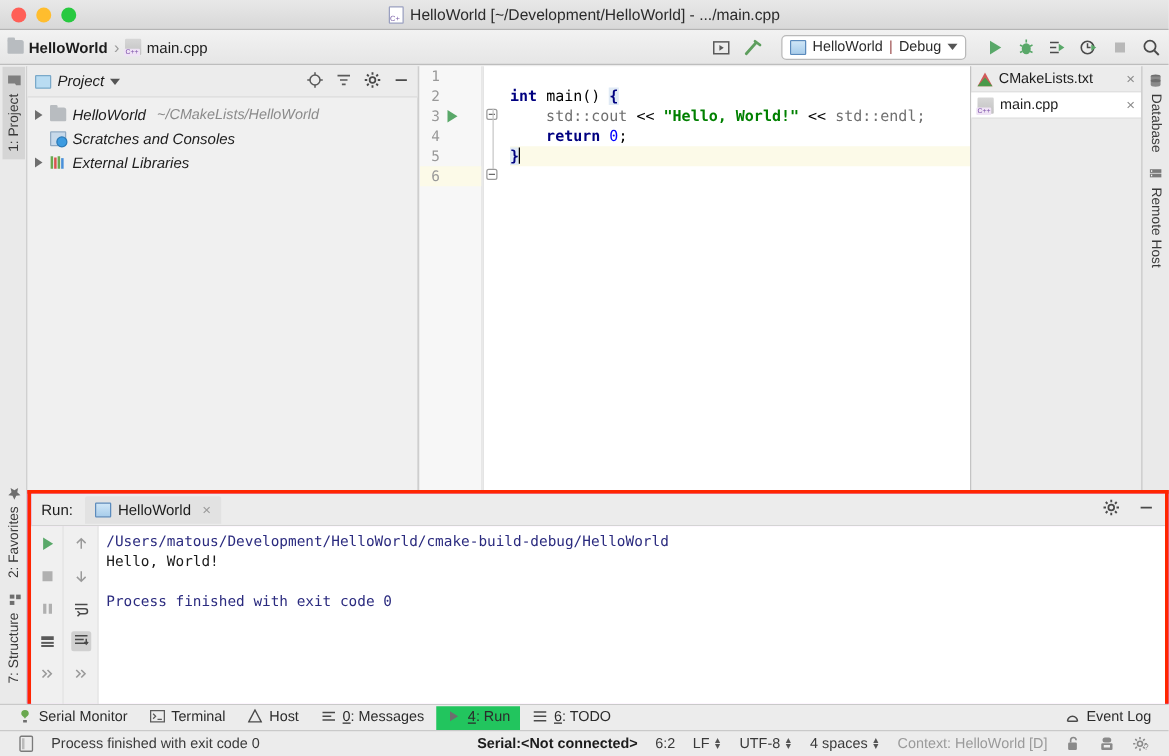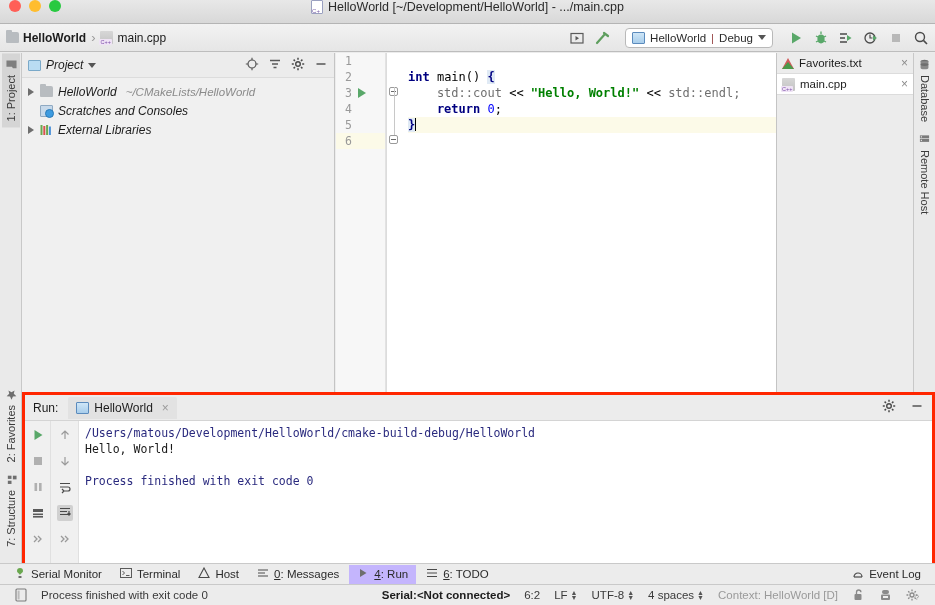--- a/index.html
+++ b/index.html
@@ -11,21 +11,21 @@
     overflow: hidden;
     -webkit-font-smoothing: antialiased;
   }
   .app { position: relative; width: 935px; height: 605px; }
 
   
   .titlebar {
     height: 24px; width: 100%;
     background: linear-gradient(#e8e8e8, #d8d8d8);
     border-bottom: 1px solid #b4b4b4;
-    display: flex; 
+    display: flex; align-items: center;
     position: relative;
   }
   .traffic { display: flex; gap: 8px; padding-left: 9px; }
   .dot { width: 12px; height: 12px; border-radius: 50%; }
   .dot.red { background: #ff5f57; }
   .dot.yellow { background: #ffbd2e; }
   .dot.green { background: #28c940; }
   .title-text {
     position: absolute; left: 0; right: 0; text-align: center;
     font-size: 12.5px; color: #2b2b2b;
@@ -264,21 +264,21 @@
   
   .toolwin-bar {
     position: absolute; left: 0; right: 0; bottom: 21px; height: 21px;
     background: #ececec; border-top: 1px solid #c9c9c9;
     display: flex; align-items: center; padding: 0 6px; gap: 2px;
   }
   .tw {
     display: flex; align-items: center; gap: 5px; height: 19px;
     padding: 0 8px; font-size: 11.5px; color: #2b2b2b;
   }
-  .tw.active { background: #c4b5fd; }
+  .tw.active { background: #22c55e; }
   .tw u { text-decoration: underline; }
   .tw-spacer { flex: 1; }
 
   .statusbar {
     position: absolute; left: 0; right: 0; bottom: 0; height: 21px;
     background: #ececec; border-top: 1px solid #c9c9c9;
     display: flex; align-items: center; padding: 0 8px; gap: 0;
     font-size: 11.5px; color: #3a3a3a;
   }
   .sb-item { padding: 0 7px; display: flex; align-items: center; gap: 3px; }
@@ -518,21 +518,21 @@
           <div class="cline"><span class="k-kw">    return</span><span class="k-op"> </span><span class="k-num">0</span><span class="k-op">;</span></div>
           <div class="cline cur"><span class="brace-hl k-kw">}</span><span class="caret-bar"></span></div>
           <div class="ok-check">✓</div>
         </div>
       </div>
     </div>
 
     <div class="ftabs">
       <div class="ftab">
         <span class="cmake-icon"></span>
-        <span>Favorites.txt</span>
+        <span>CMakeLists.txt</span>
         <span class="x">×</span>
       </div>
       <div class="ftab active">
         <span class="cpp-file-icon"></span>
         <span>main.cpp</span>
         <span class="x">×</span>
       </div>
     </div>
 
     <div class="vtabs right">

